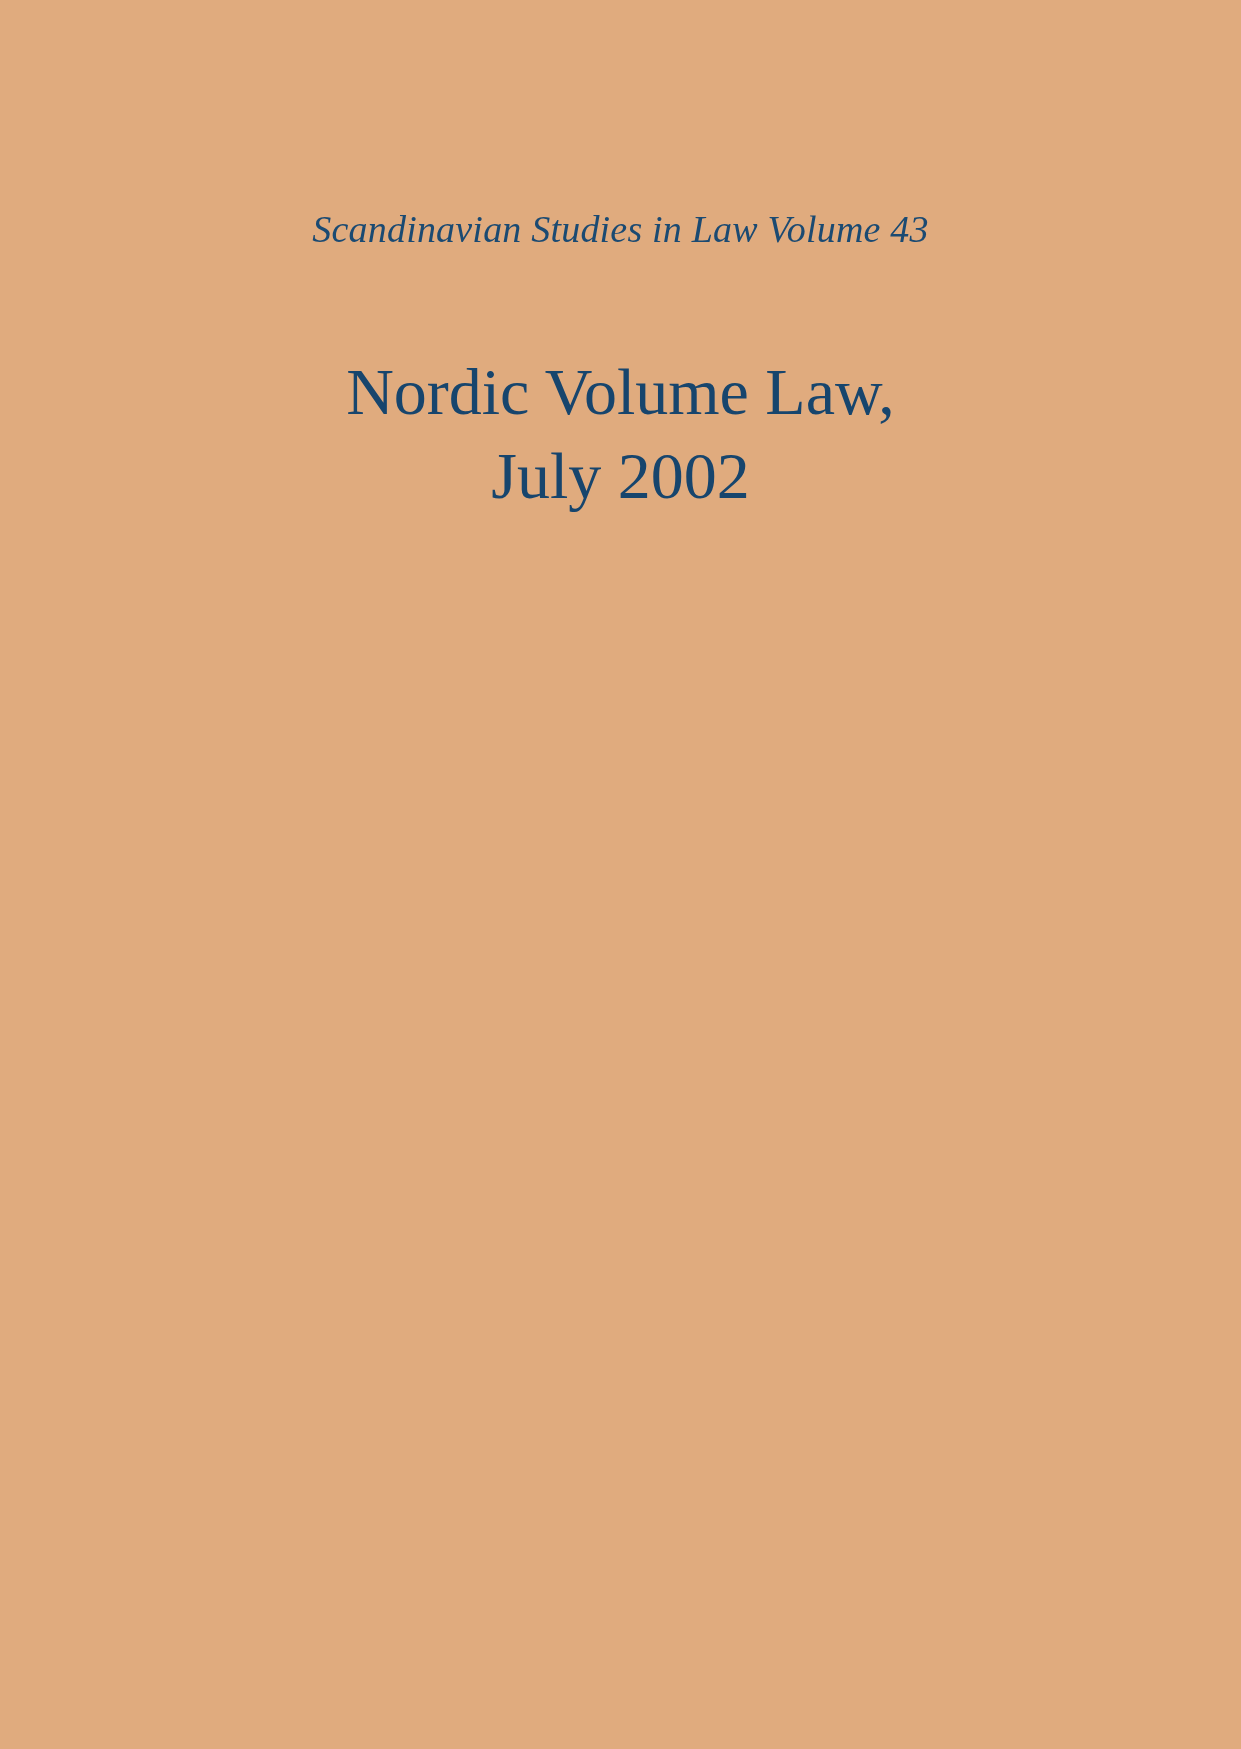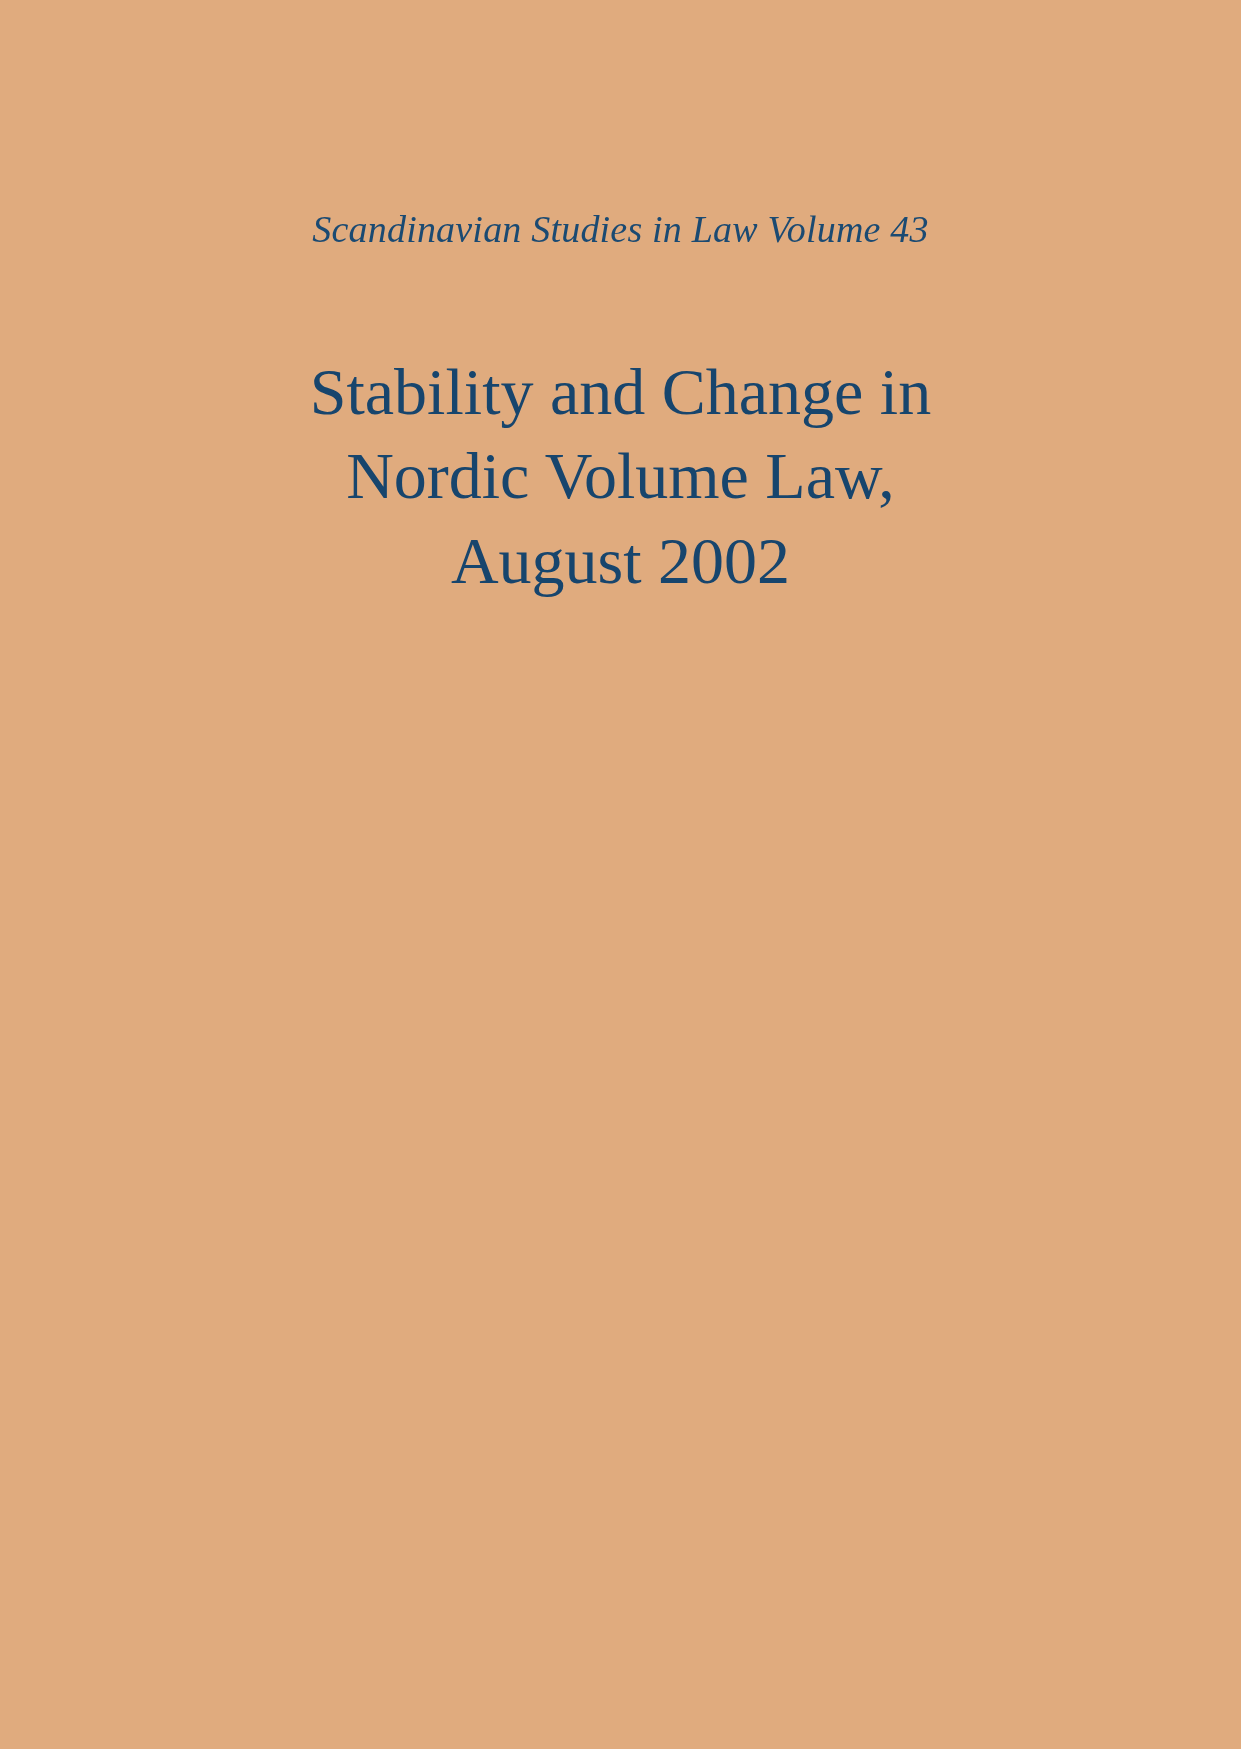--- a/index.html
+++ b/index.html
@@ -48,18 +48,17 @@
   }
 </style>
 </head>
 <body>
 
 <div class="cover">
 
   <div class="series-line">Scandinavian Studies in Law Volume 43</div>
 
   <div class="title-block">
-    <span class="title-line">Stability and Change in</span>
     <span class="title-line">Nordic Volume Law,</span>
-    <span class="title-line">August 2002</span>
+    <span class="title-line">July 2002</span>
   </div>
 
 </div>
 
 </body></html>

